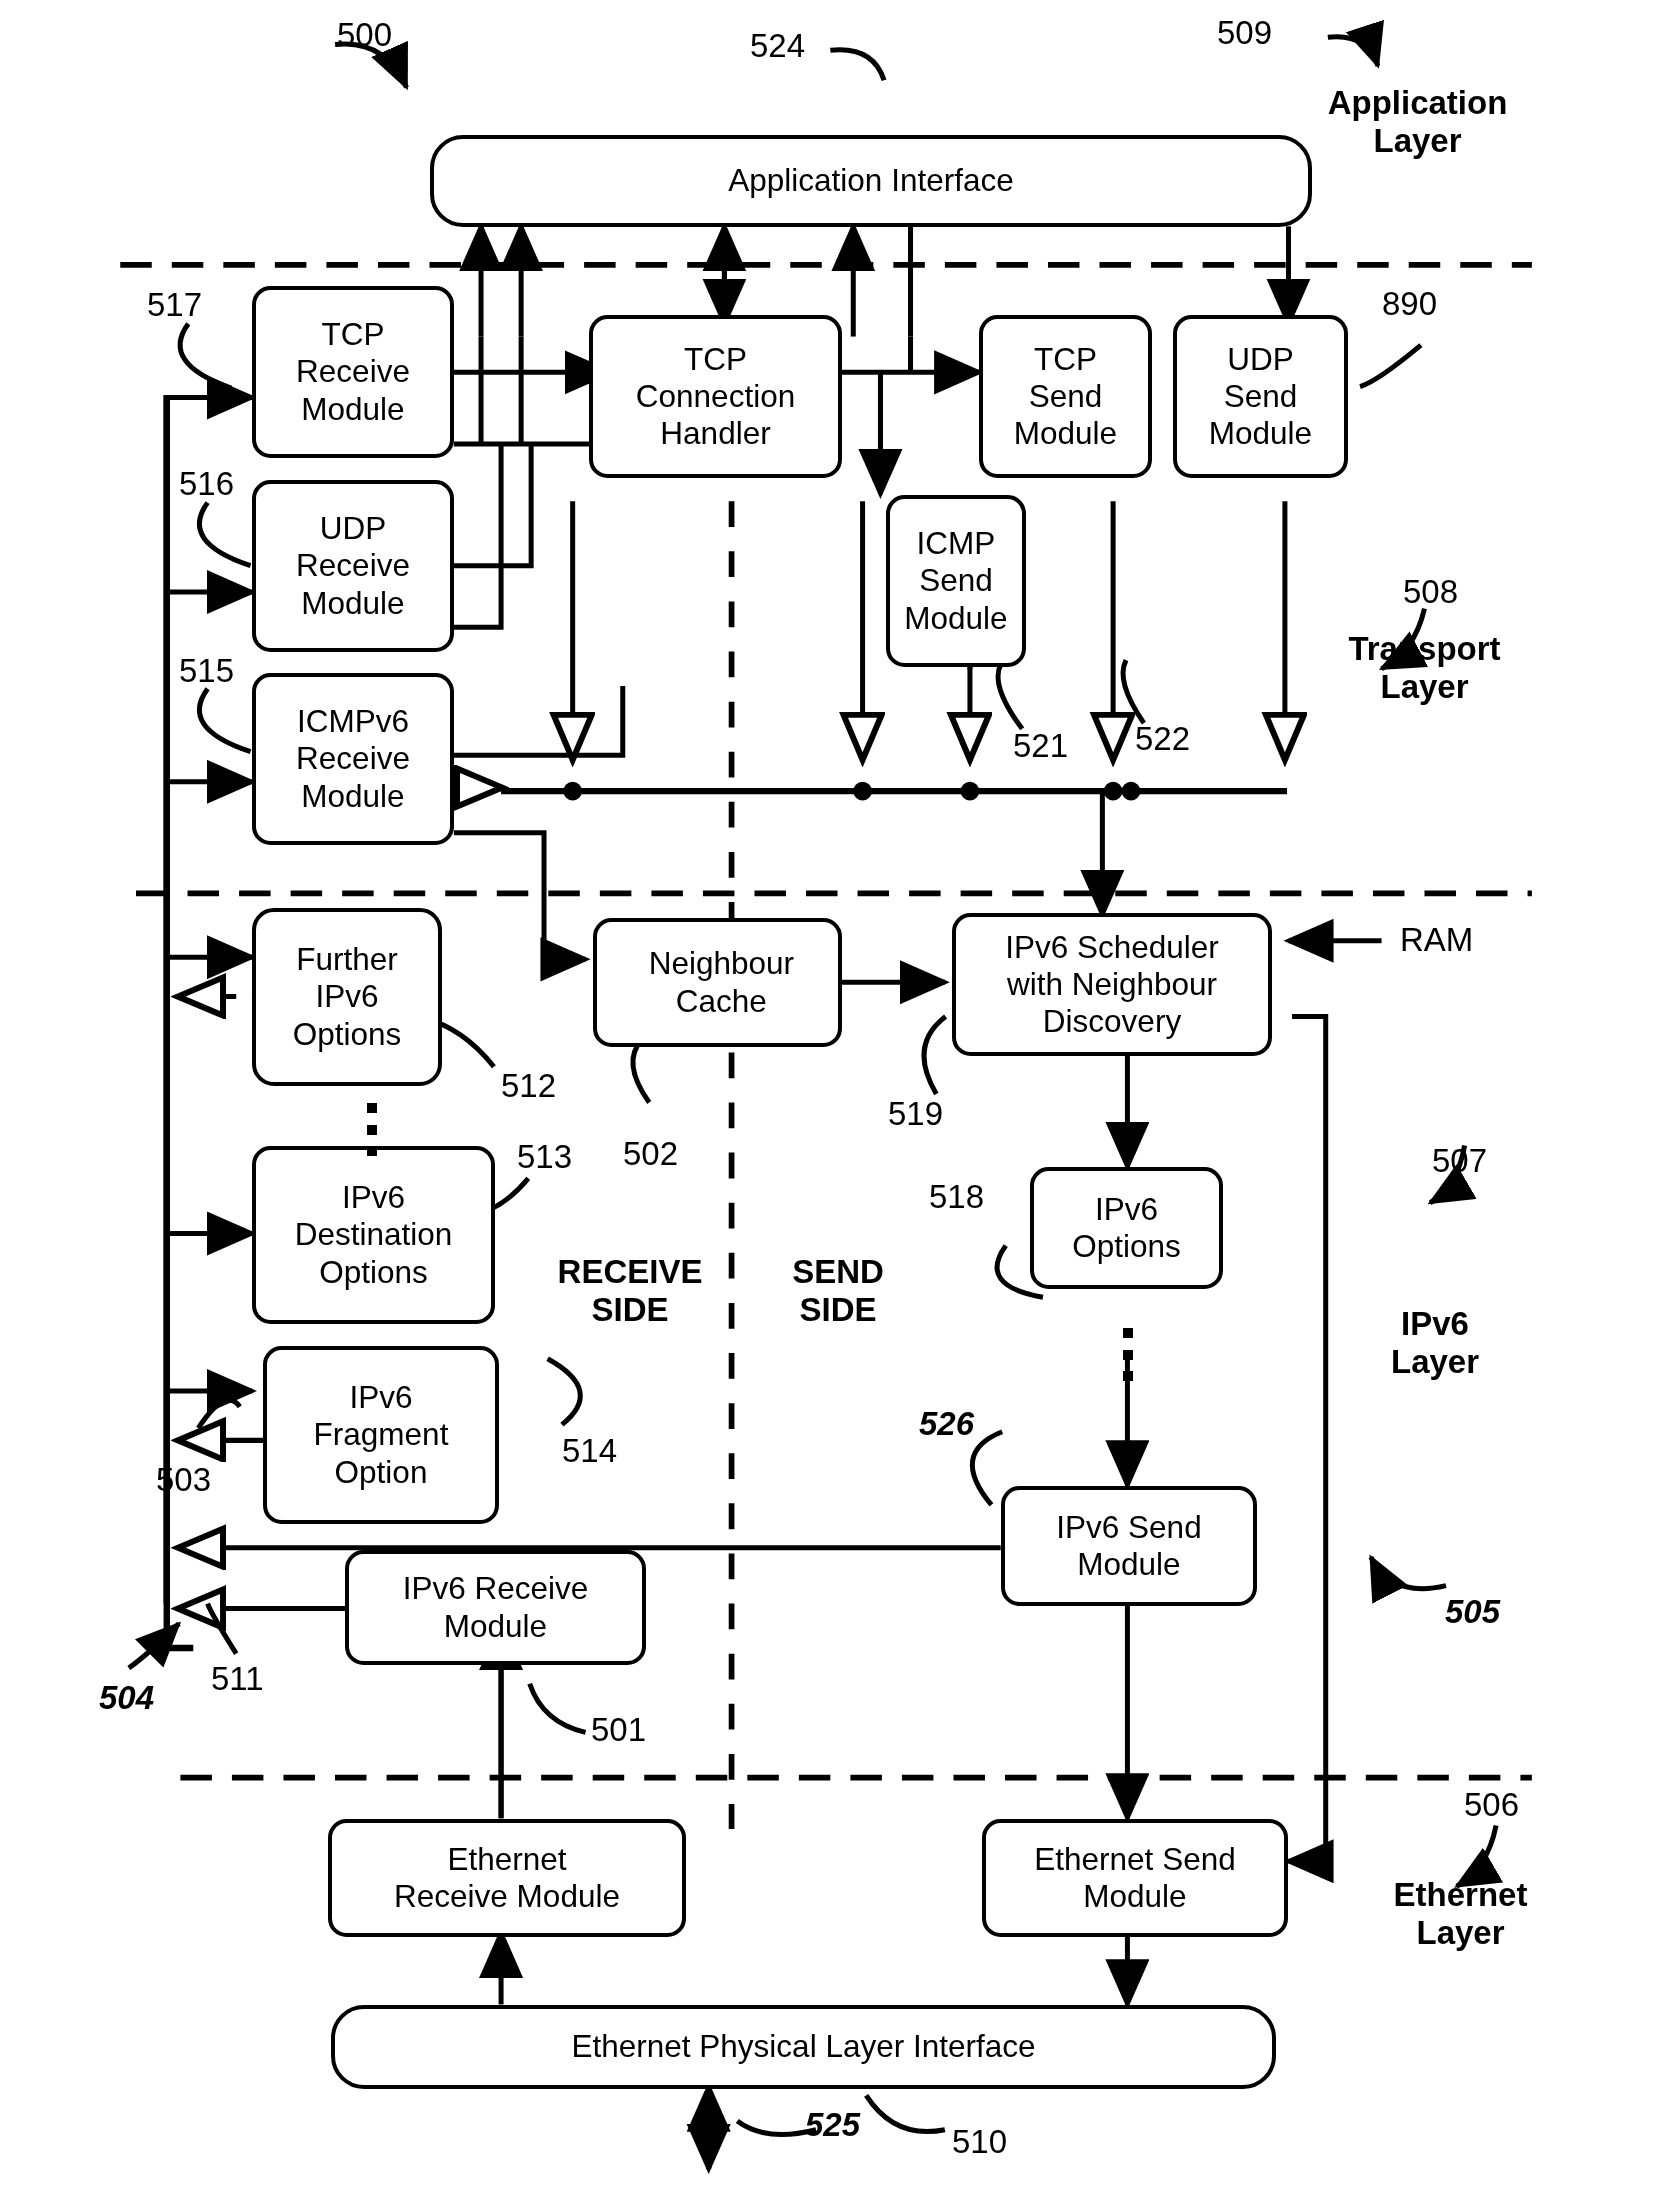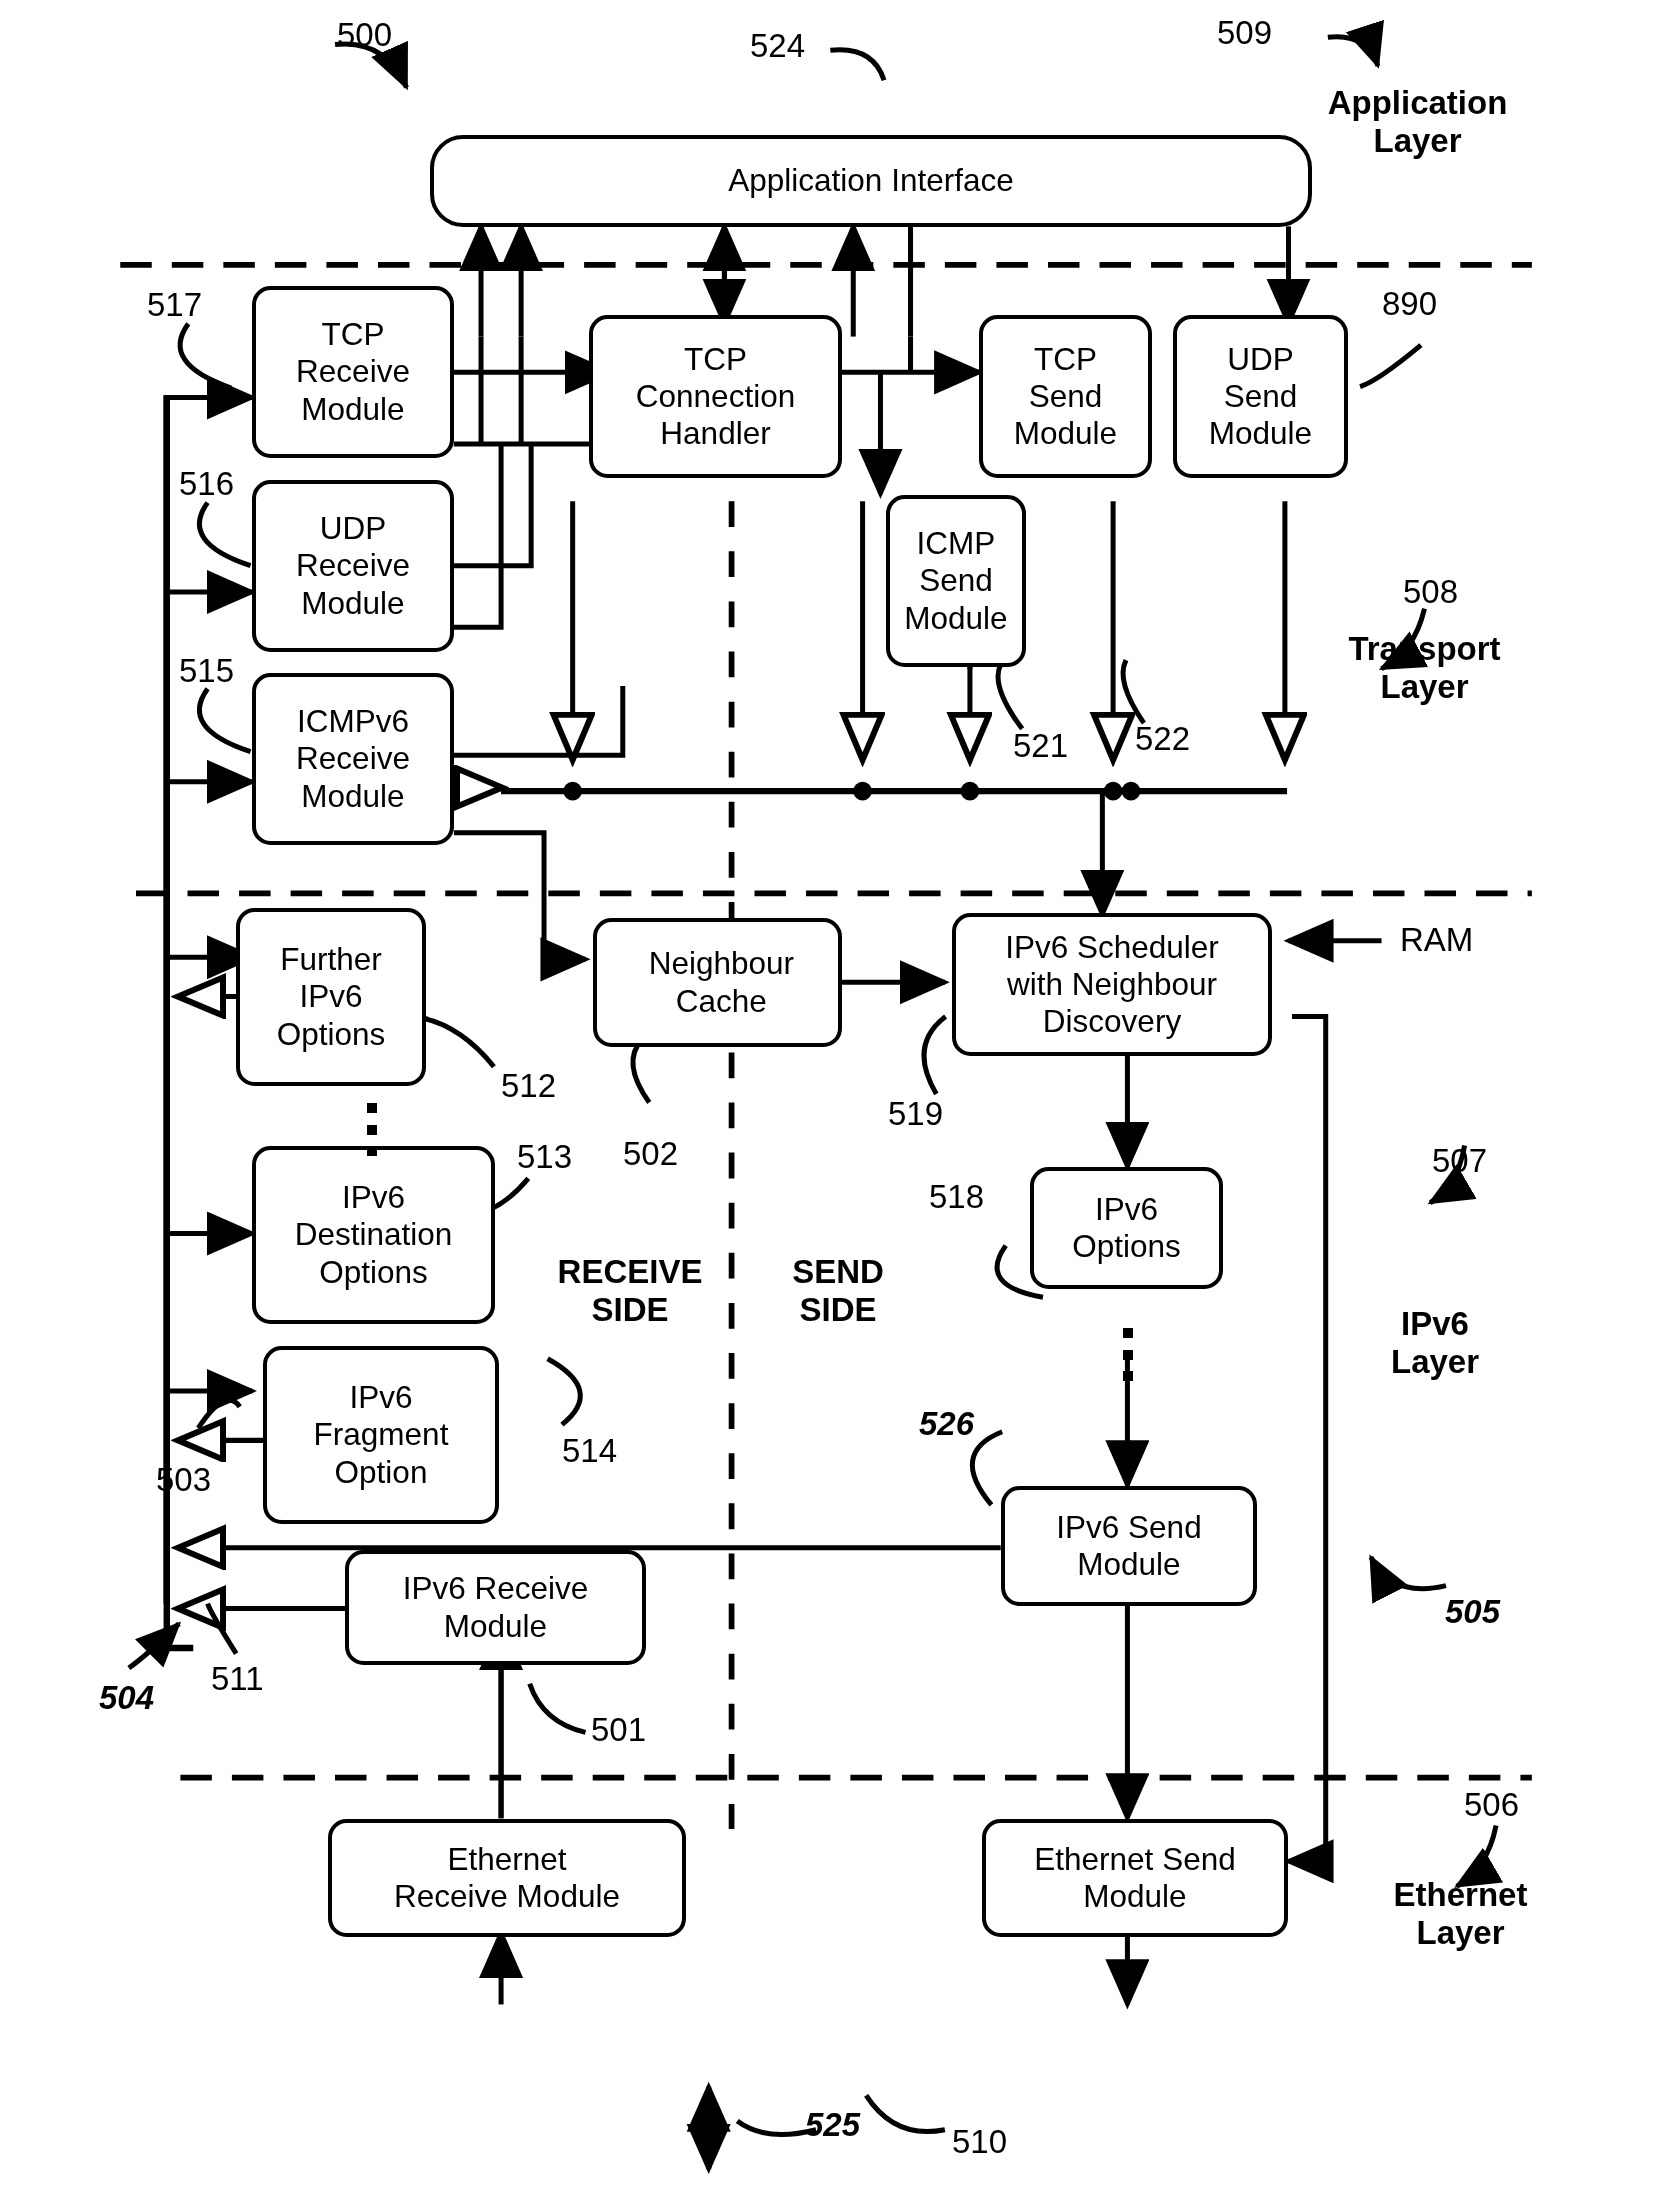--- a/index.html
+++ b/index.html
@@ -253,21 +253,21 @@
 Send
 Module</span>
   </div>
 
   <div class="box" style="left:886px;top:495px;width:140px;height:172px;">
     <span style="white-space:pre-line">ICMP
 Send
 Module</span>
   </div>
 
-  <div class="box" style="left:236px;top:908px;width:190px;height:178px;">
+  <div class="box" style="left:252px;top:908px;width:190px;height:178px;border-radius:22px;">
     <span style="white-space:pre-line">Further
 IPv6
 Options</span>
   </div>
 
   <div class="box" style="left:252px;top:1146px;width:243px;height:178px;">
     <span style="white-space:pre-line">IPv6
 Destination
 Options</span>
   </div>
@@ -307,20 +307,23 @@
   <div class="box" style="left:328px;top:1819px;width:358px;height:118px;">
     <span style="white-space:pre-line">Ethernet
 Receive Module</span>
   </div>
 
   <div class="box" style="left:982px;top:1819px;width:306px;height:118px;">
     <span style="white-space:pre-line">Ethernet Send
 Module</span>
   </div>
 
+  <div class="box pill" style="left:331px;top:2005px;width:945px;height:84px;">
+    <span>Ethernet Physical Layer Interface</span>
+  </div>
 
   <div class="vdots" style="left:367px;top:1103px;">
     <i></i>
       <i></i>
       <i></i>
   </div>
   <div class="vdots" style="left:1123px;top:1328px;">
     <i></i>
       <i></i>
       <i></i>

